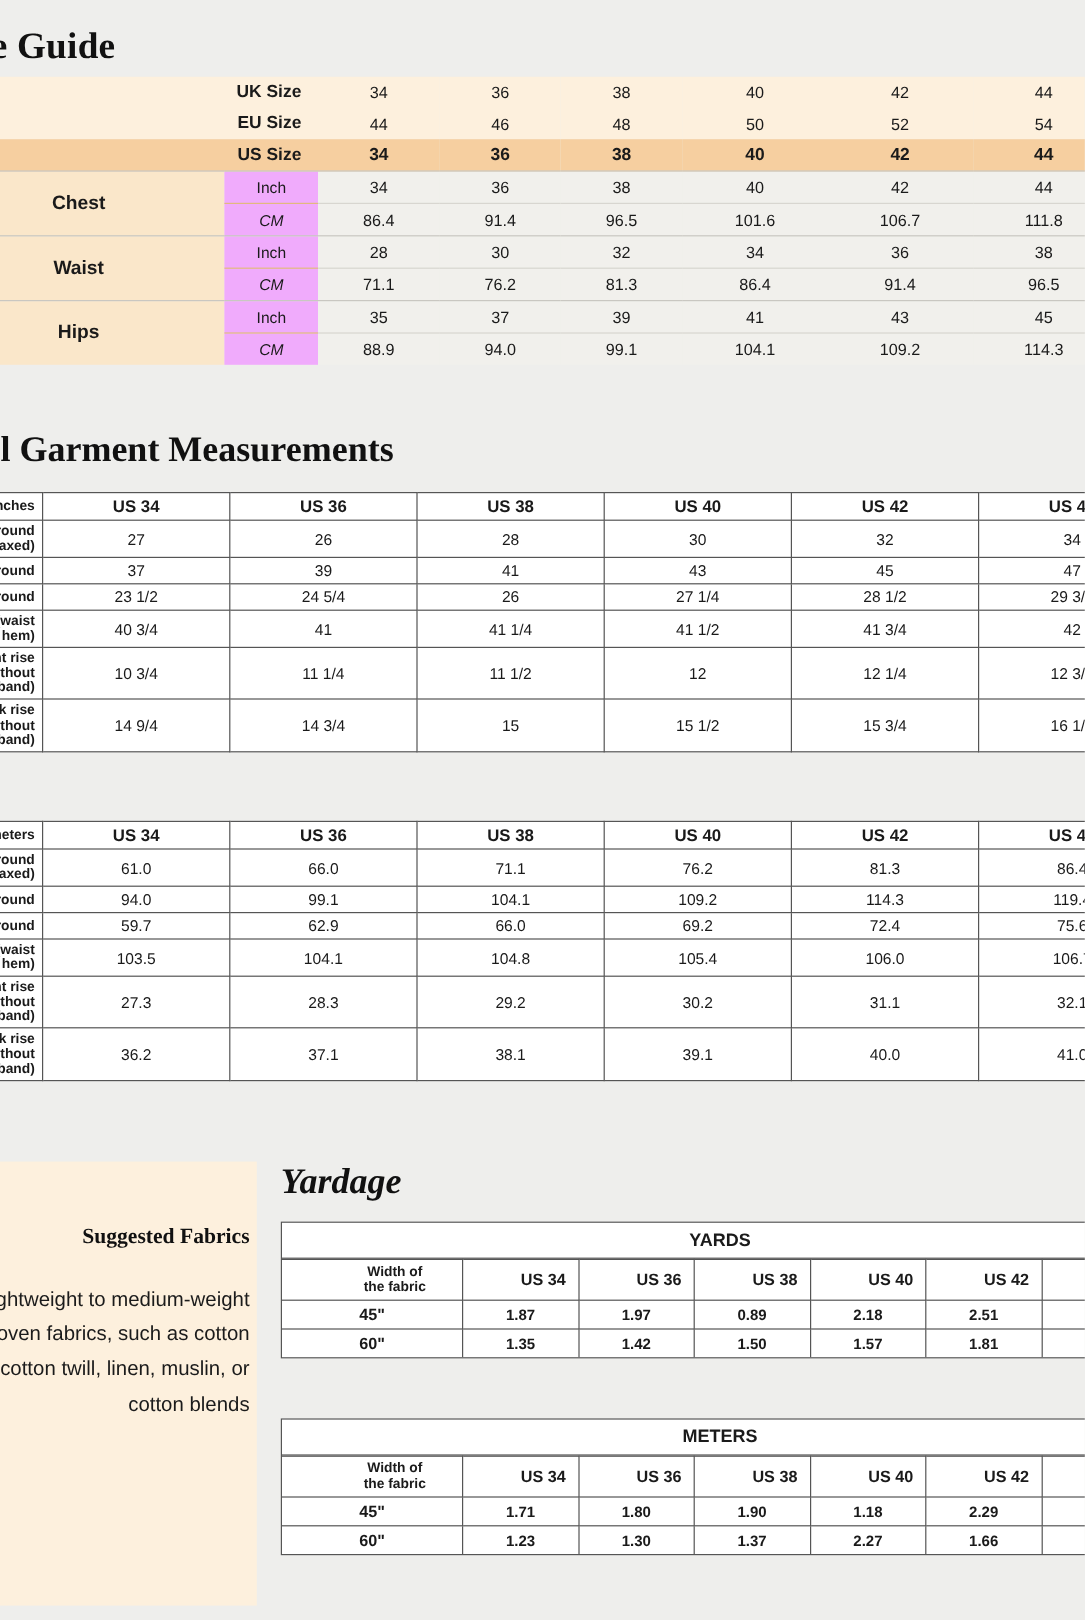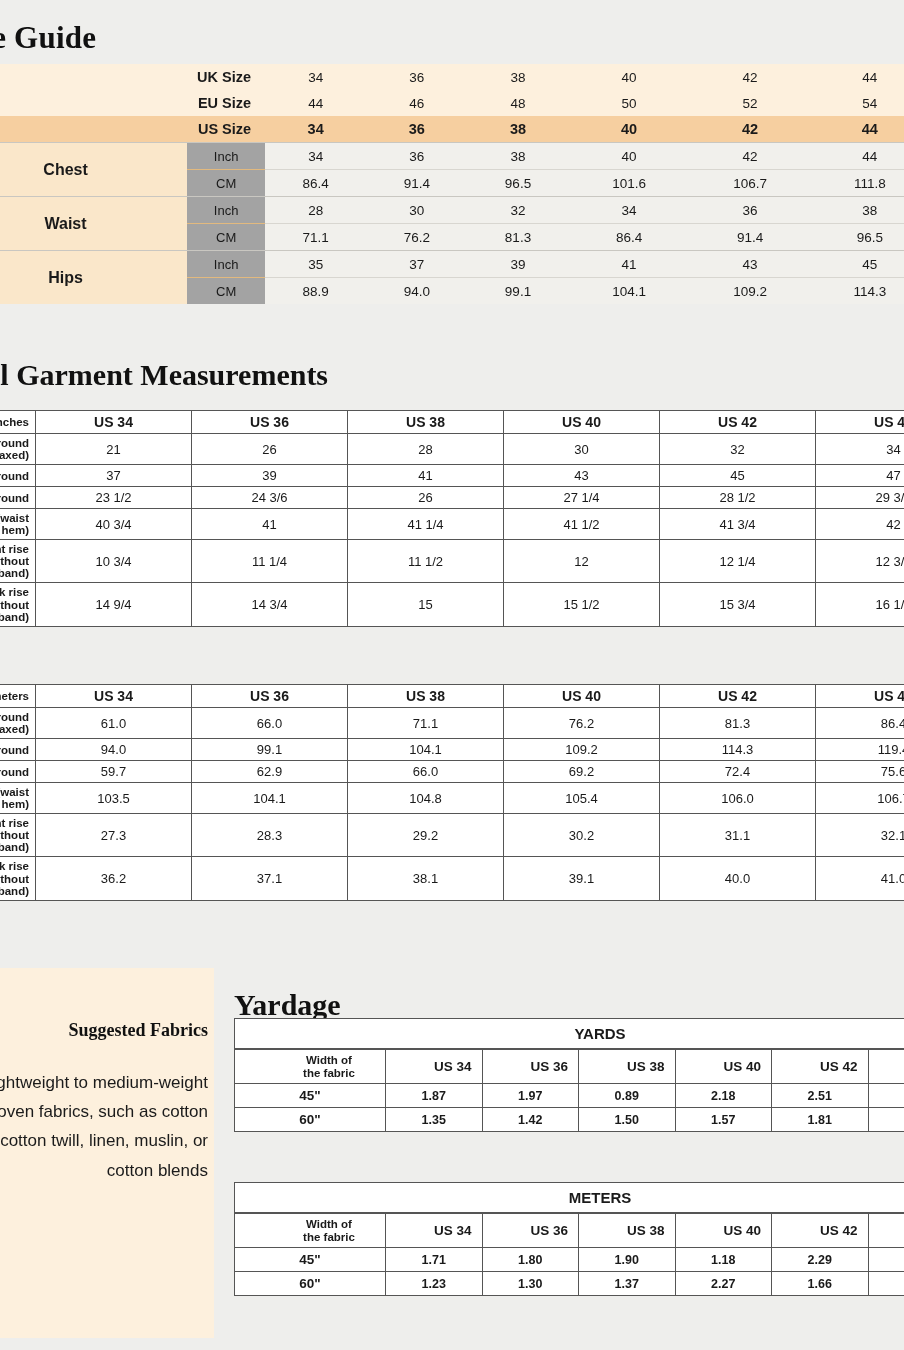--- a/index.html
+++ b/index.html
@@ -34,22 +34,23 @@
     font-size: 31px;
     letter-spacing: 0.2px;
   }
   #fgm-title {
     position: absolute;
     left: -58px; top: 358px;
     font-size: 30px;
   }
   #yardage-title {
     position: absolute;
-    left: 234px; top: 988px;
+    left: 234px; top: 968px;
     font-size: 30px;
+    font-style: italic;
   }
 
   
   #size-guide {
     position: absolute;
     left: -56px; top: 64px;
     width: 985px;
     border-collapse: collapse;
     font-size: 13.5px;
   }
@@ -61,27 +62,27 @@
   }
   #size-guide .rowlabel {
     background: #fae7ca;
     font-weight: bold;
     text-align: right;
     padding-right: 14px;
     width: 150px;
     font-size: 14.5px;
   }
   #size-guide .unit {
-    background: #a3a3a3;
+    background: #f0abfc;
     text-align: center;
     width: 66px;
     font-size: 13px;
     border-bottom: 1px solid #e2b97e;
   }
-  #size-guide .unit.last { border-bottom: none; }
+  #size-guide .unit.last { border-bottom: none; font-style: italic; }
   #size-guide .row-uk td { background: #fdf0dd; }
   #size-guide .row-eu td { background: #fdf0dd; }
   #size-guide .row-us td {
     background: #f6cfa0;
     font-weight: bold;
     font-size: 14.5px;
   }
   #size-guide .row-us td.rowlabel { background: #f6cfa0; }
   #size-guide .val { background: #f1f0ec; }
   #size-guide .grp-top td { border-top: 1px solid #c9c7c1; }
@@ -299,40 +300,40 @@
         <th class="rowhead">Inches</th>
         <th>US 34</th>
         <th>US 36</th>
         <th>US 38</th>
         <th>US  40</th>
         <th>US 42</th>
         <th>US 44</th>
       </tr>
       <tr>
         <td class="rowhead">Waist round (relaxed)</td>
-        <td>21</td>
+        <td>27</td>
         <td>26</td>
         <td>28</td>
         <td>30</td>
         <td>32</td>
         <td>34</td>
       </tr>
       <tr>
         <td class="rowhead">Hip round</td>
         <td>37</td>
         <td>39</td>
         <td>41</td>
         <td>43</td>
         <td>45</td>
         <td>47</td>
       </tr>
       <tr>
         <td class="rowhead">Thigh round</td>
         <td>23 1/2</td>
-        <td>24 3/6</td>
+        <td>24 5/4</td>
         <td>26</td>
         <td>27 1/4</td>
         <td>28 1/2</td>
         <td>29 3/4</td>
       </tr>
       <tr>
         <td class="rowhead">Length (waist edge to hem)</td>
         <td>40 3/4</td>
         <td>41</td>
         <td>41 1/4</td>

